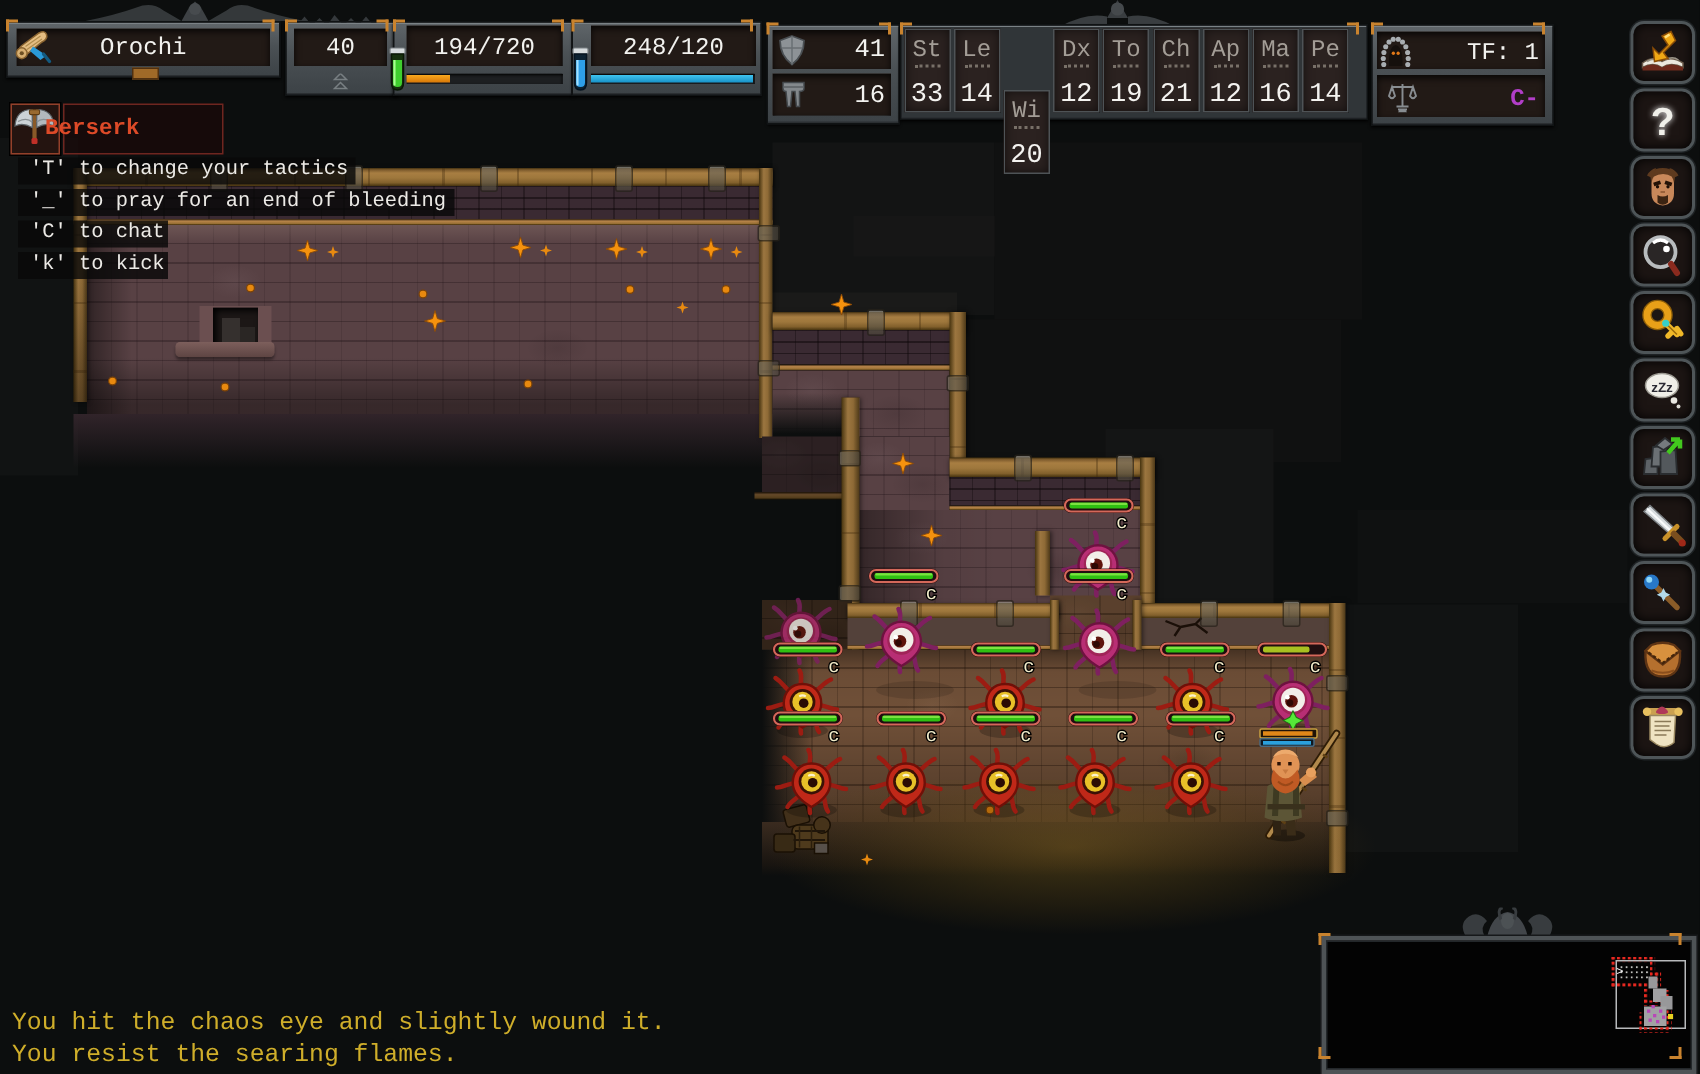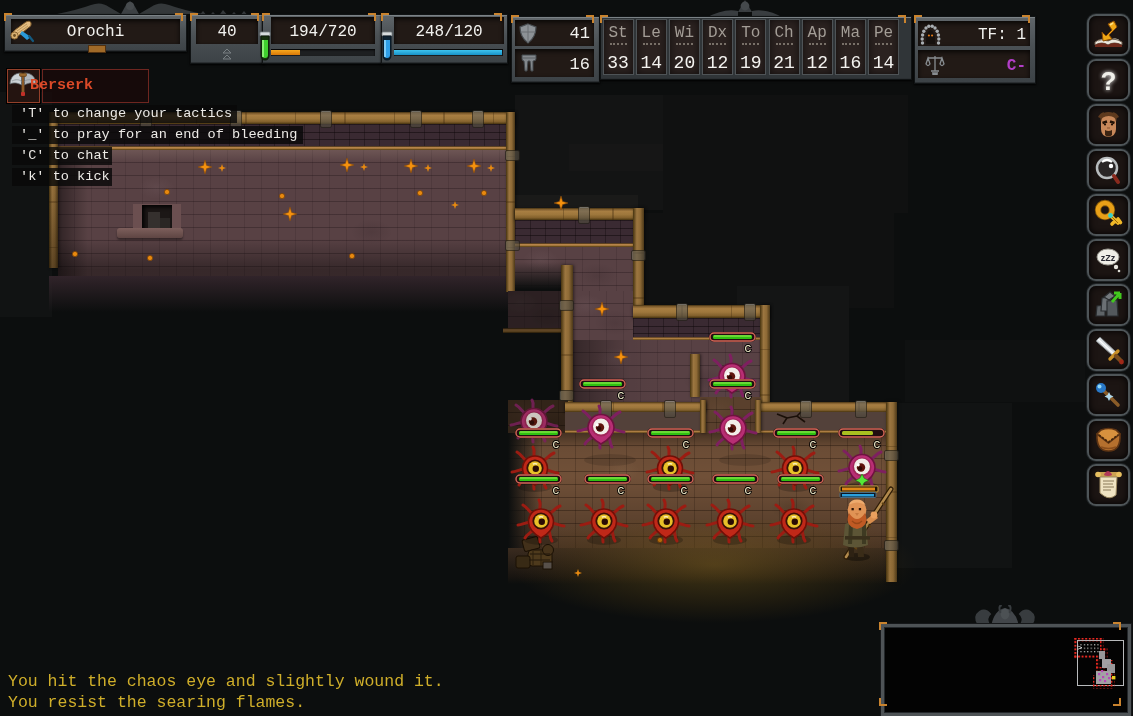--- a/index.html
+++ b/index.html
@@ -426,21 +426,21 @@
 <div class="statbox" style="left:602.5px;">
       <span class="lab">St</span>
       <span class="dots"></span>
       <span class="val">33</span>
     </div>
 <div class="statbox" style="left:635.7px;">
       <span class="lab">Le</span>
       <span class="dots"></span>
       <span class="val">14</span>
     </div>
-<div class="statbox" style="left:668.9px;">
+<div class="statbox" style="left:668.9px;margin-top:41px;">
       <span class="lab">Wi</span>
       <span class="dots"></span>
       <span class="val">20</span>
     </div>
 <div class="statbox" style="left:702.1px;">
       <span class="lab">Dx</span>
       <span class="dots"></span>
       <span class="val">12</span>
     </div>
 <div class="statbox" style="left:735.3px;">

